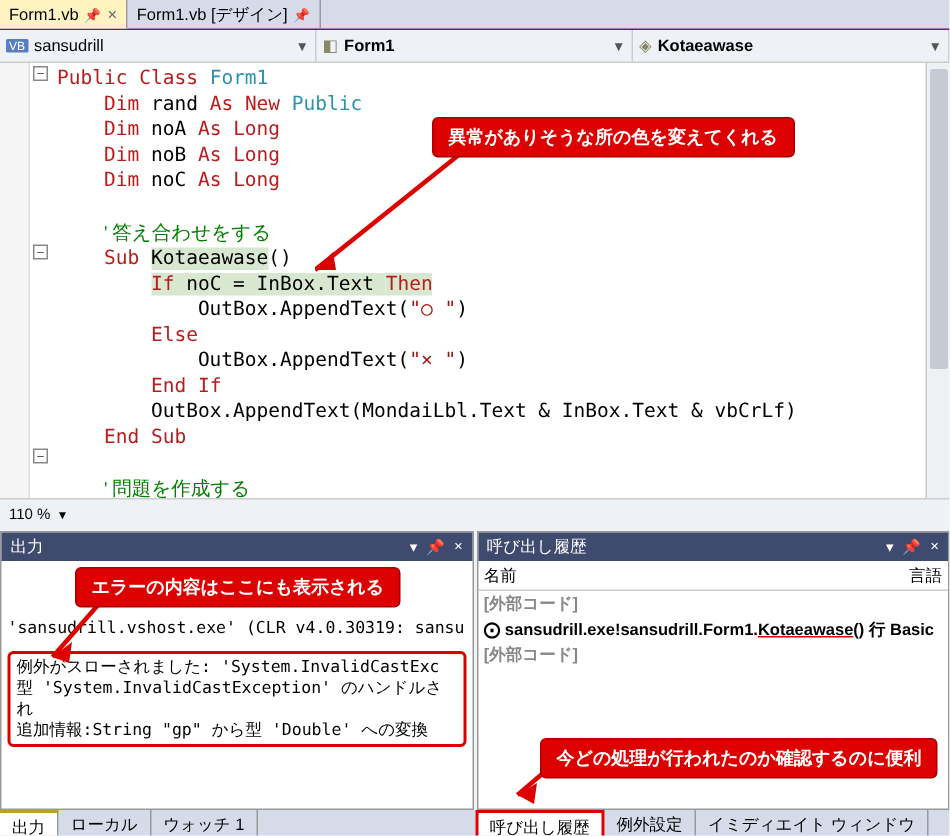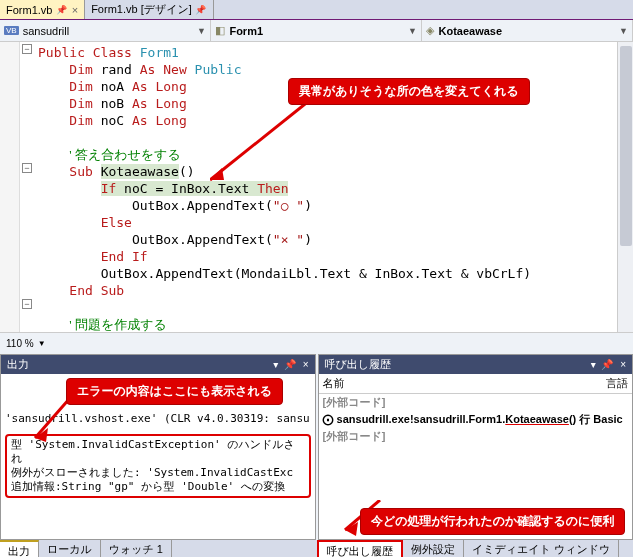--- a/index.html
+++ b/index.html
@@ -124,22 +124,22 @@
           <span>▾</span>
           <span>📌</span>
           <span>×</span>
         </span>
     </div>
     <div class="panel-body out-body">
       <div style="height:34px"></div>
       <div>'sansudrill.vshost.exe' (CLR v4.0.30319: sansu</div>
       <div style="height:6px"></div>
       <div class="redbox">
+        <div>例外がスローされました: 'System.InvalidCastExc</div>
         <div>型 'System.InvalidCastException' のハンドルされ</div>
-        <div>例外がスローされました: 'System.InvalidCastExc</div>
         <div>追加情報:String "gp" から型 'Double' への変換</div>
       </div>
     </div>
   </div>
   <div class="panel">
     <div class="panel-hdr">
       <span>呼び出し履歴</span>
       <span class="icons">
           <span>▾</span>
           <span>📌</span>
@@ -168,23 +168,23 @@
   <div class="btab">例外設定</div>
   <div class="btab">イミディエイト ウィンドウ</div>
 </div>
 
 <div class="annot" style="top:78px;left:288px">異常がありそうな所の色を変えてくれる</div>
 <svg class="arrow-line" style="top:100px;left:210px" width="120" height="90">
     <line x1="100" y1="0" x2="0" y2="80" stroke="#d00" stroke-width="3"></line>
     <polygon points="0,80 12,68 14,80" fill="#d00"></polygon>
   </svg>
 
-<div class="annot" style="top:378px;left:66px">エラーの内容はここにも表示される</div>
+<div class="annot" style="top:378px;left:50px">エラーの内容はここにも表示される</div>
 <svg class="arrow-line" style="top:398px;left:30px" width="60" height="50">
     <line x1="40" y1="0" x2="5" y2="40" stroke="#d00" stroke-width="3"></line>
     <polygon points="5,40 18,30 16,44" fill="#d00"></polygon>
   </svg>
 
-<div class="annot" style="top:508px;left:360px">今どの処理が行われたのか確認するのに便利</div>
+<div class="annot" style="top:492px;left:360px">今どの処理が行われたのか確認するのに便利</div>
 <svg class="arrow-line" style="top:500px;left:340px" width="60" height="40">
     <line x1="40" y1="0" x2="5" y2="30" stroke="#d00" stroke-width="3"></line>
     <polygon points="5,30 18,22 16,36" fill="#d00"></polygon>
   </svg>
 
 </body></html>

